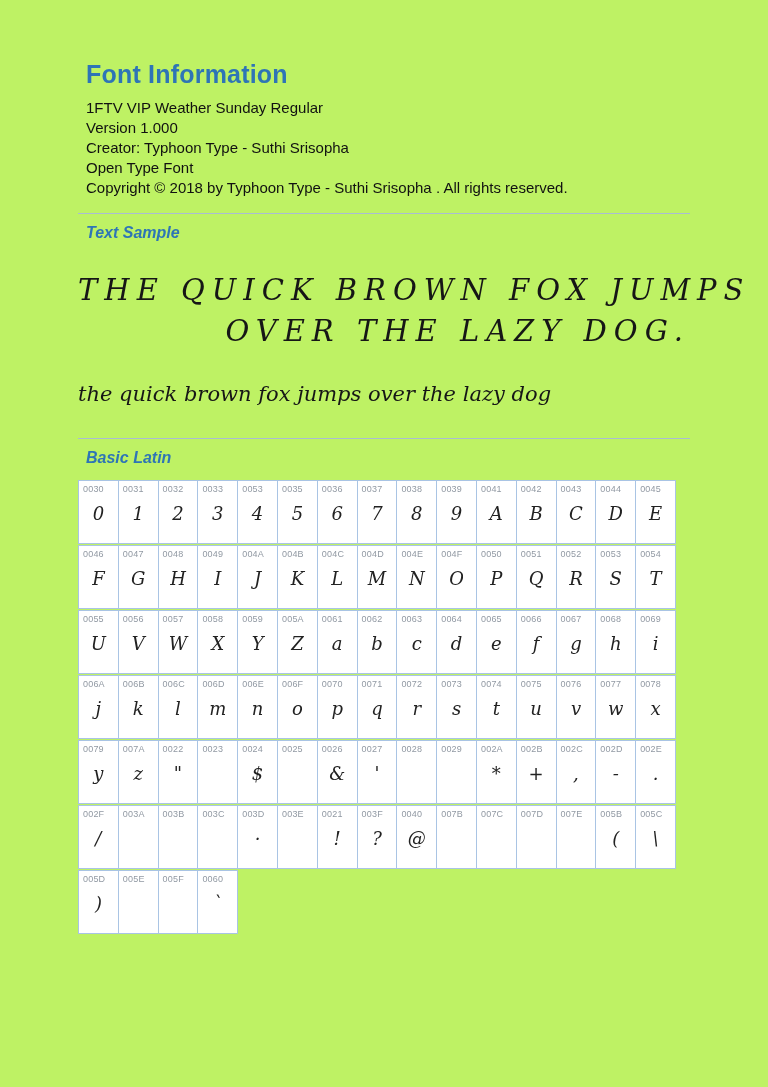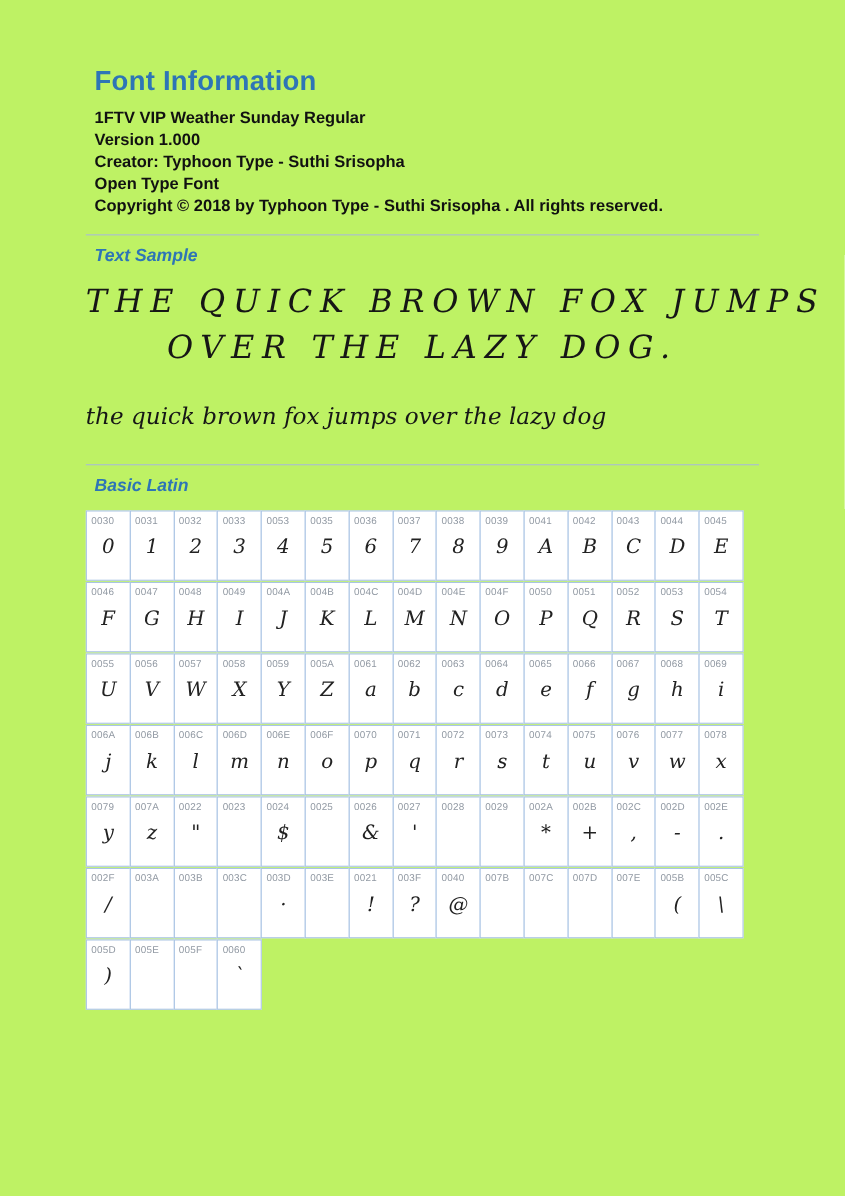--- a/index.html
+++ b/index.html
@@ -16,21 +16,21 @@
   .content { padding: 60px 78px 0 78px; }
   .page-title {
     font-size: 25px;
     font-weight: bold;
     color: #2e75b6;
     margin: 0 0 9px 8px;
     letter-spacing: 0.2px;
   }
   .info-line {
     font-size: 15px;
-    font-weight: bold;
+    font-weight: normal;
     color: #111111;
     line-height: 20px;
     margin-left: 8px;
   }
   .divider {
     border: none;
     border-top: 1px solid #a9bcd4;
     margin: 15px 0 0 0;
     height: 0;
   }
@@ -42,24 +42,24 @@
     font-style: italic;
   }
   .sample-upper {
     text-align: center;
     font-family: "DejaVu Serif", serif;
     font-style: italic;
     font-size: 29px;
     letter-spacing: 7px;
     line-height: 41px;
     color: #161616;
-    margin-top: 12px;
+    margin-top: 28px;
     white-space: nowrap;
   }
-  .sample-upper.second { margin-top: 0; }
+  .sample-upper.second { margin-top: 0; text-align: right; }
   .sample-lower {
     font-family: "DejaVu Serif", serif;
     font-style: italic;
     font-size: 21px;
     color: #161616;
     margin-top: 30px;
     margin-bottom: 32px;
   }
   .glyph-grid { margin-top: 13px; }
   .glyph-row { display: flex; margin-bottom: 1px; }

